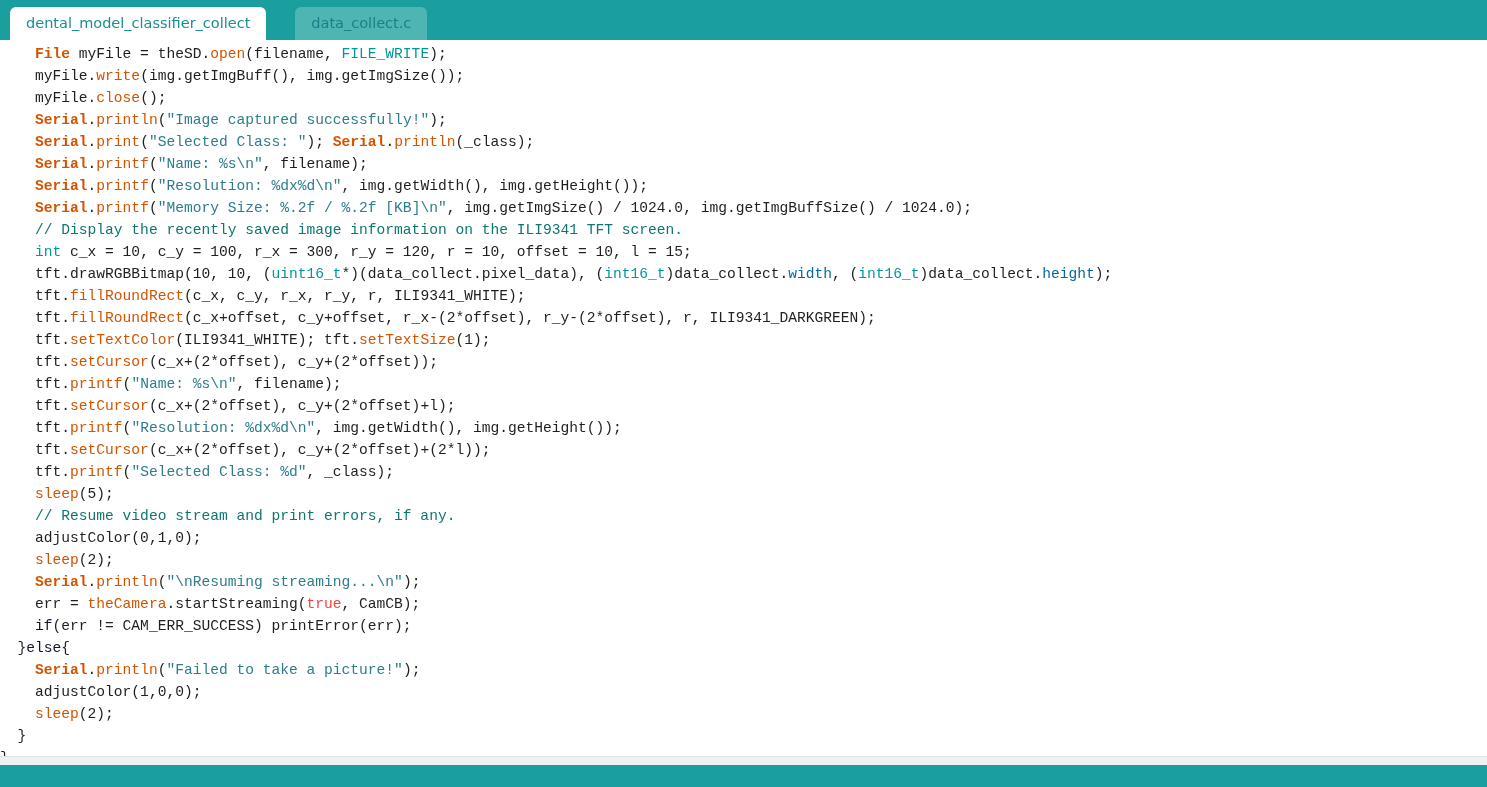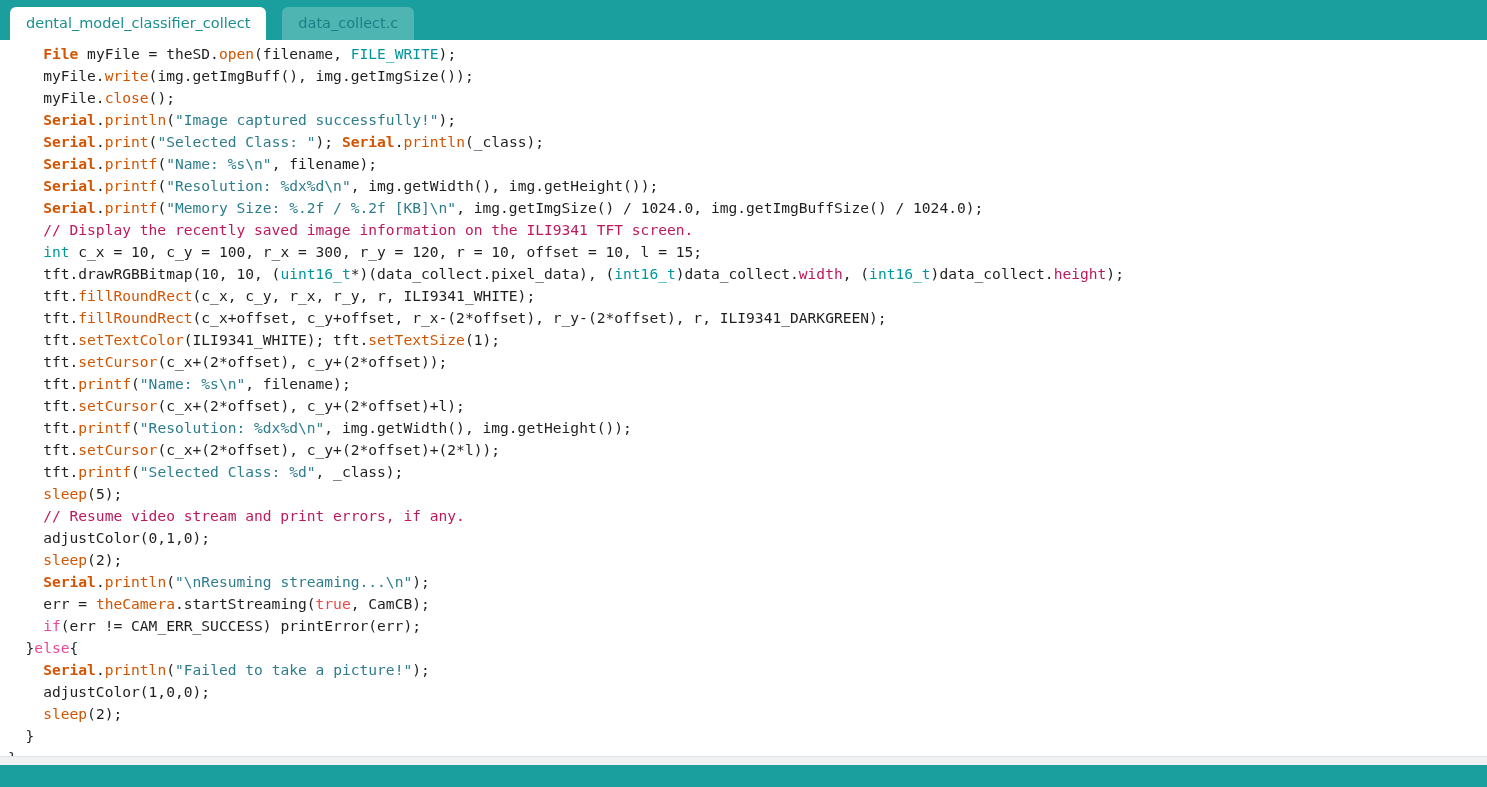--- a/index.html
+++ b/index.html
@@ -27,20 +27,21 @@
   .tabbar {
     height: 40px;
     background: #1a9e9e;
     display: flex;
     align-items: flex-end;
     padding: 0 0 0 10px;
     box-sizing: border-box;
     flex: 0 0 auto;
     position: relative;
     z-index: 5;
+    gap: 13px;
   }
   .tab {
     height: 33px;
     line-height: 33px;
     padding: 0 16px;
     border-radius: 6px 6px 0 0;
     font-size: 14.5px;
     font-family: "DejaVu Sans", sans-serif;
     white-space: nowrap;
     box-sizing: border-box;
@@ -70,34 +71,34 @@
     padding: 0;
     font-family: "DejaVu Sans Mono", "Liberation Mono", monospace;
     font-size: 14.6px;
     line-height: 22px;
     white-space: pre;
     color: #202020;
     letter-spacing: 0px;
   }
   .ln {
     height: 22px;
-    padding-left: 8px;
     white-space: pre;
     box-sizing: border-box;
+    font-family: Liberation Mono, monospace;
   }
 
   
   .t-plain   { color: #1f1f1f; }
   .t-type    { color: #00979c; }
   .t-func    { color: #d35400; }
   .t-obj     { color: #d35400; font-weight: bold; }
-  .t-member  { color: #be185d; }
+  .t-member  { color: #0369a1; }
   .t-str     { color: #2d7d8d; }
-  .t-cmt     { color: #be185d; }
-  .t-kw      { color: #ec4899; }
+  .t-cmt     { color: #0f766e; }
+  .t-kw      { color: #0f172a; }
   .t-lit     { color: #ef4444; }
 
   
   .bottom-sep {
     height: 8px;
     background: #f0f1f2;
     border-top: 1px solid #e0e2e4;
     flex: 0 0 auto;
   }
   .bottombar {

